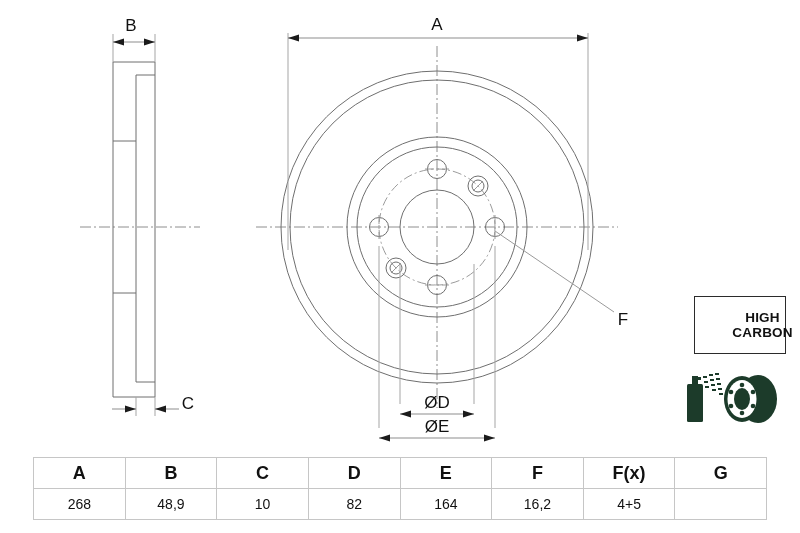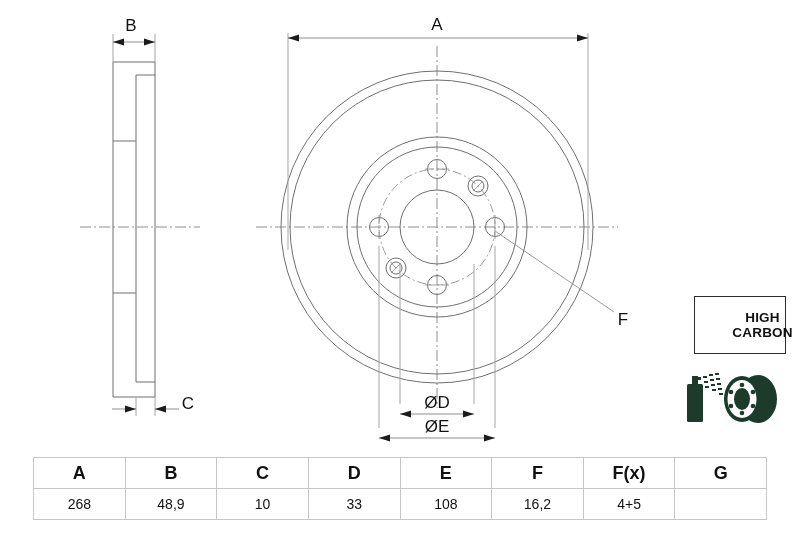--- a/index.html
+++ b/index.html
@@ -242,22 +242,22 @@
       <td>D</td>
       <td>E</td>
       <td>F</td>
       <td>F(x)</td>
       <td>G</td>
     </tr>
     <tr class="val">
       <td>268</td>
       <td>48,9</td>
       <td>10</td>
-      <td>33</td>
-      <td>108</td>
+      <td>82</td>
+      <td>164</td>
       <td>16,2</td>
       <td>4+5</td>
       <td></td>
     </tr>
   </tbody>
 </table>
 
 </div>
 
 </body></html>

